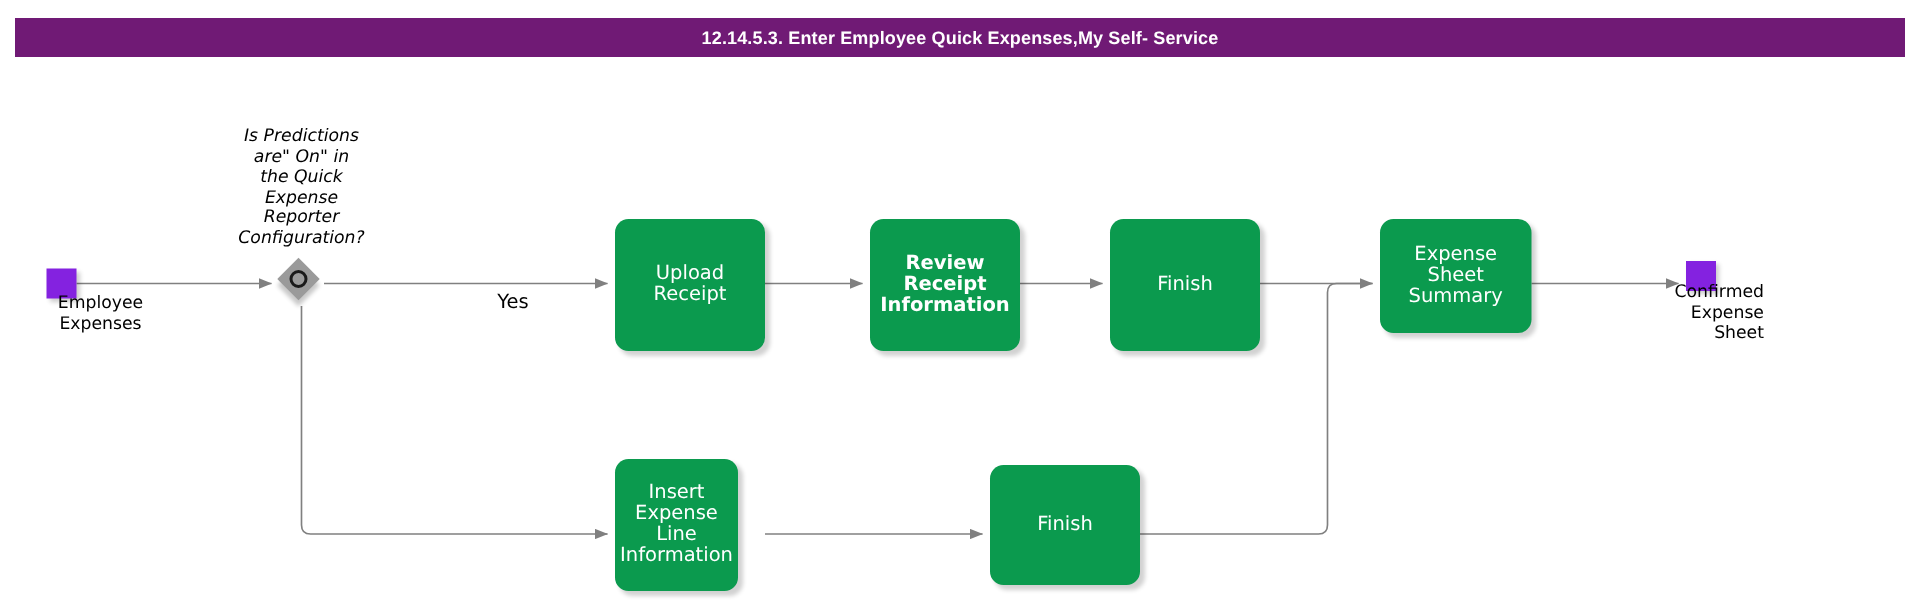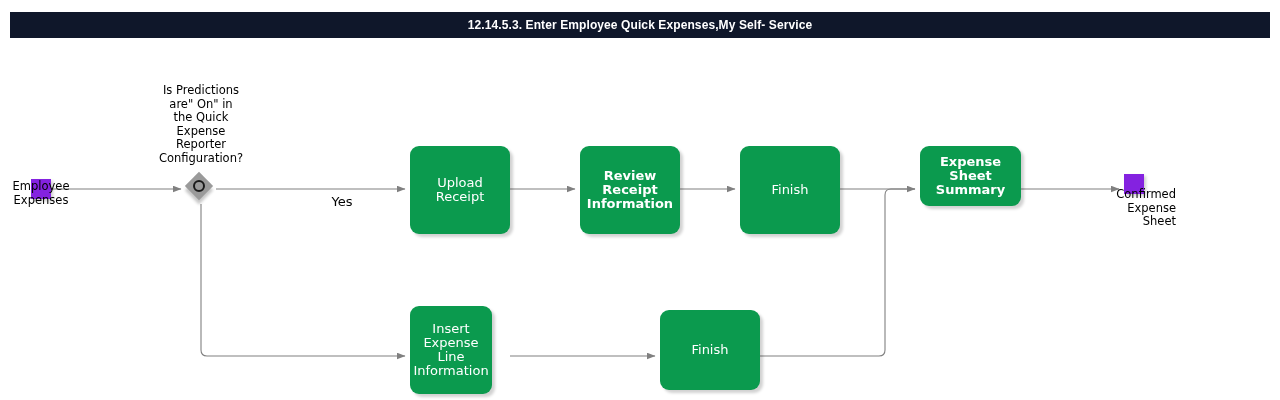--- a/index.html
+++ b/index.html
@@ -15,21 +15,21 @@
     overflow: hidden;
   }
 
   
   #title-banner {
     position: absolute;
     left: 10px;
     top: 12px;
     width: 1260px;
     height: 26px;
-    background: #0f172a;
+    background: #701a75;
     display: flex;
     align-items: center;
     justify-content: center;
   }
   #title-banner .title-text {
     color: #ffffff;
     font-size: 12px;
     font-weight: bold;
     font-family: "Liberation Sans", sans-serif;
     letter-spacing: 0.1px;
@@ -99,20 +99,21 @@
     position: absolute;
     left: 141px;
     top: 84px;
     width: 120px;
     text-align: center;
     font-size: 11.5px;
     line-height: 13.5px;
     color: #000000;
     white-space: pre-line;
     font-family: "DejaVu Sans", sans-serif;
+    font-style: italic;
   }
 
   
   .marker-square {
     position: absolute;
     width: 20px;
     height: 20px;
     background: #8422e0;
     box-shadow: 2px 2px 3px rgba(0,0,0,0.20);
   }
@@ -121,21 +122,21 @@
 
   .marker-label {
     position: absolute;
     text-align: center;
     font-size: 11.5px;
     line-height: 13.5px;
     color: #000000;
     white-space: pre-line;
     font-family: "DejaVu Sans", sans-serif;
   }
-  #start-label { left: 0px;    top: 180px; width: 82px; }
+  #start-label { left: 0px;    top: 195px; width: 82px; padding-left: 26px; }
   #end-label   { left: 1084px; top: 188px; width: 92px; text-align: right; }
 
   
   .branch-label {
     position: absolute;
     font-size: 13px;
     color: #000000;
     font-family: "DejaVu Sans", sans-serif;
     text-align: center;
   }
@@ -199,21 +200,21 @@
 
 <div class="task" style="left:580px; top:146px; width:100px; height:88px;font-weight:bold;">
   <span class="task-label">Review Receipt
 Information</span>
 </div>
 
 <div class="task" style="left:740px; top:146px; width:100px; height:88px;">
   <span class="task-label">Finish</span>
 </div>
 
-<div class="task" style="left:920px; top:146px; width:101px; height:60px;font-weight:bold;">
+<div class="task" style="left:920px; top:146px; width:101px; height:76px;">
   <span class="task-label">Expense Sheet
 Summary</span>
 </div>
 
 <div class="task" style="left:410px; top:306px; width:82px; height:88px;">
   <span class="task-label">Insert Expense
 Line Information</span>
 </div>
 
 <div class="task" style="left:660px; top:310px; width:100px; height:80px;">

